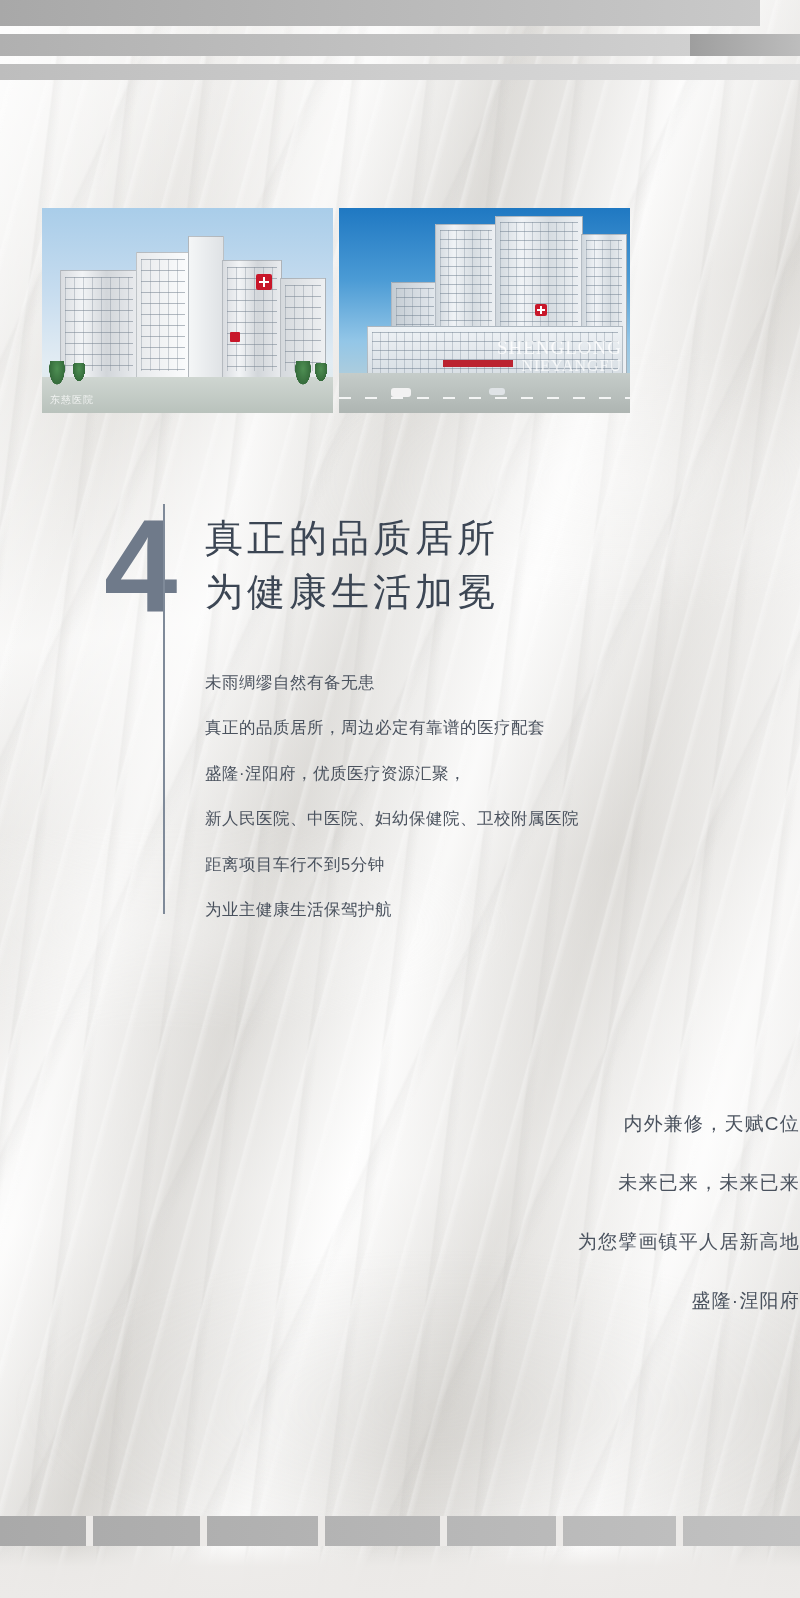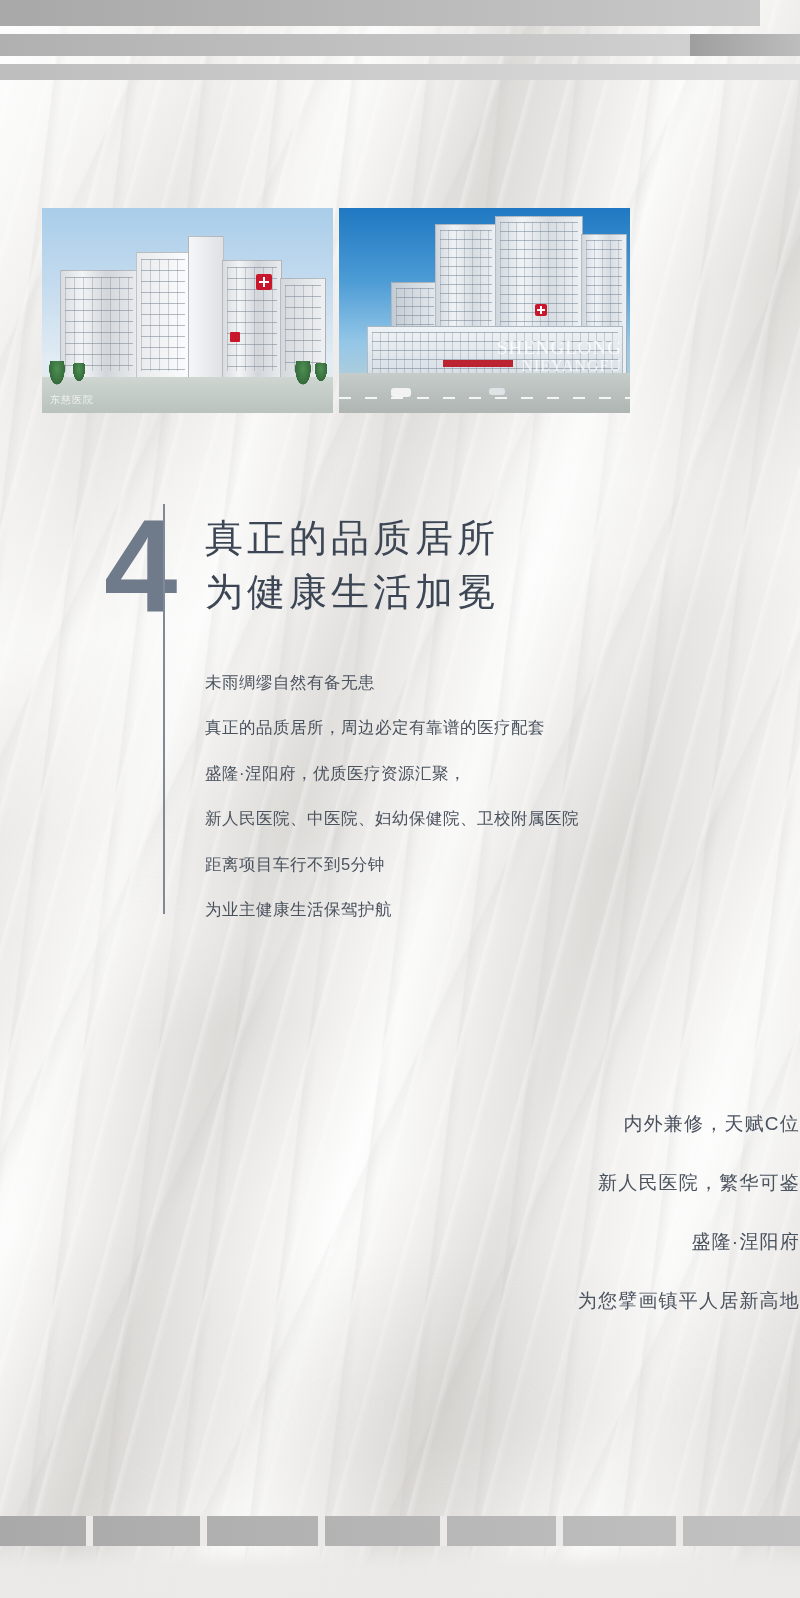--- a/index.html
+++ b/index.html
@@ -338,23 +338,23 @@
       <div>真正的品质居所，周边必定有靠谱的医疗配套</div>
       <div>盛隆·涅阳府，优质医疗资源汇聚，</div>
       <div>新人民医院、中医院、妇幼保健院、卫校附属医院</div>
       <div>距离项目车行不到5分钟</div>
       <div>为业主健康生活保驾护航</div>
     </div>
   </div>
 
   <div class="closing">
     <div>内外兼修，天赋C位</div>
-    <div>新人民医院，繁华可鉴</div>
+    <div>未来已来，未来已来</div>
+    <div>为您擘画镇平人居新高地</div>
     <div>盛隆·涅阳府</div>
-    <div>为您擘画镇平人居新高地</div>
   </div>
 
   <div class="bottom-bar">
     <div class="seg" style="left:86px"></div>
     <div class="seg" style="left:200px"></div>
     <div class="seg" style="left:318px"></div>
     <div class="seg" style="left:440px"></div>
     <div class="seg" style="left:556px"></div>
     <div class="seg" style="left:676px"></div>
   </div>

